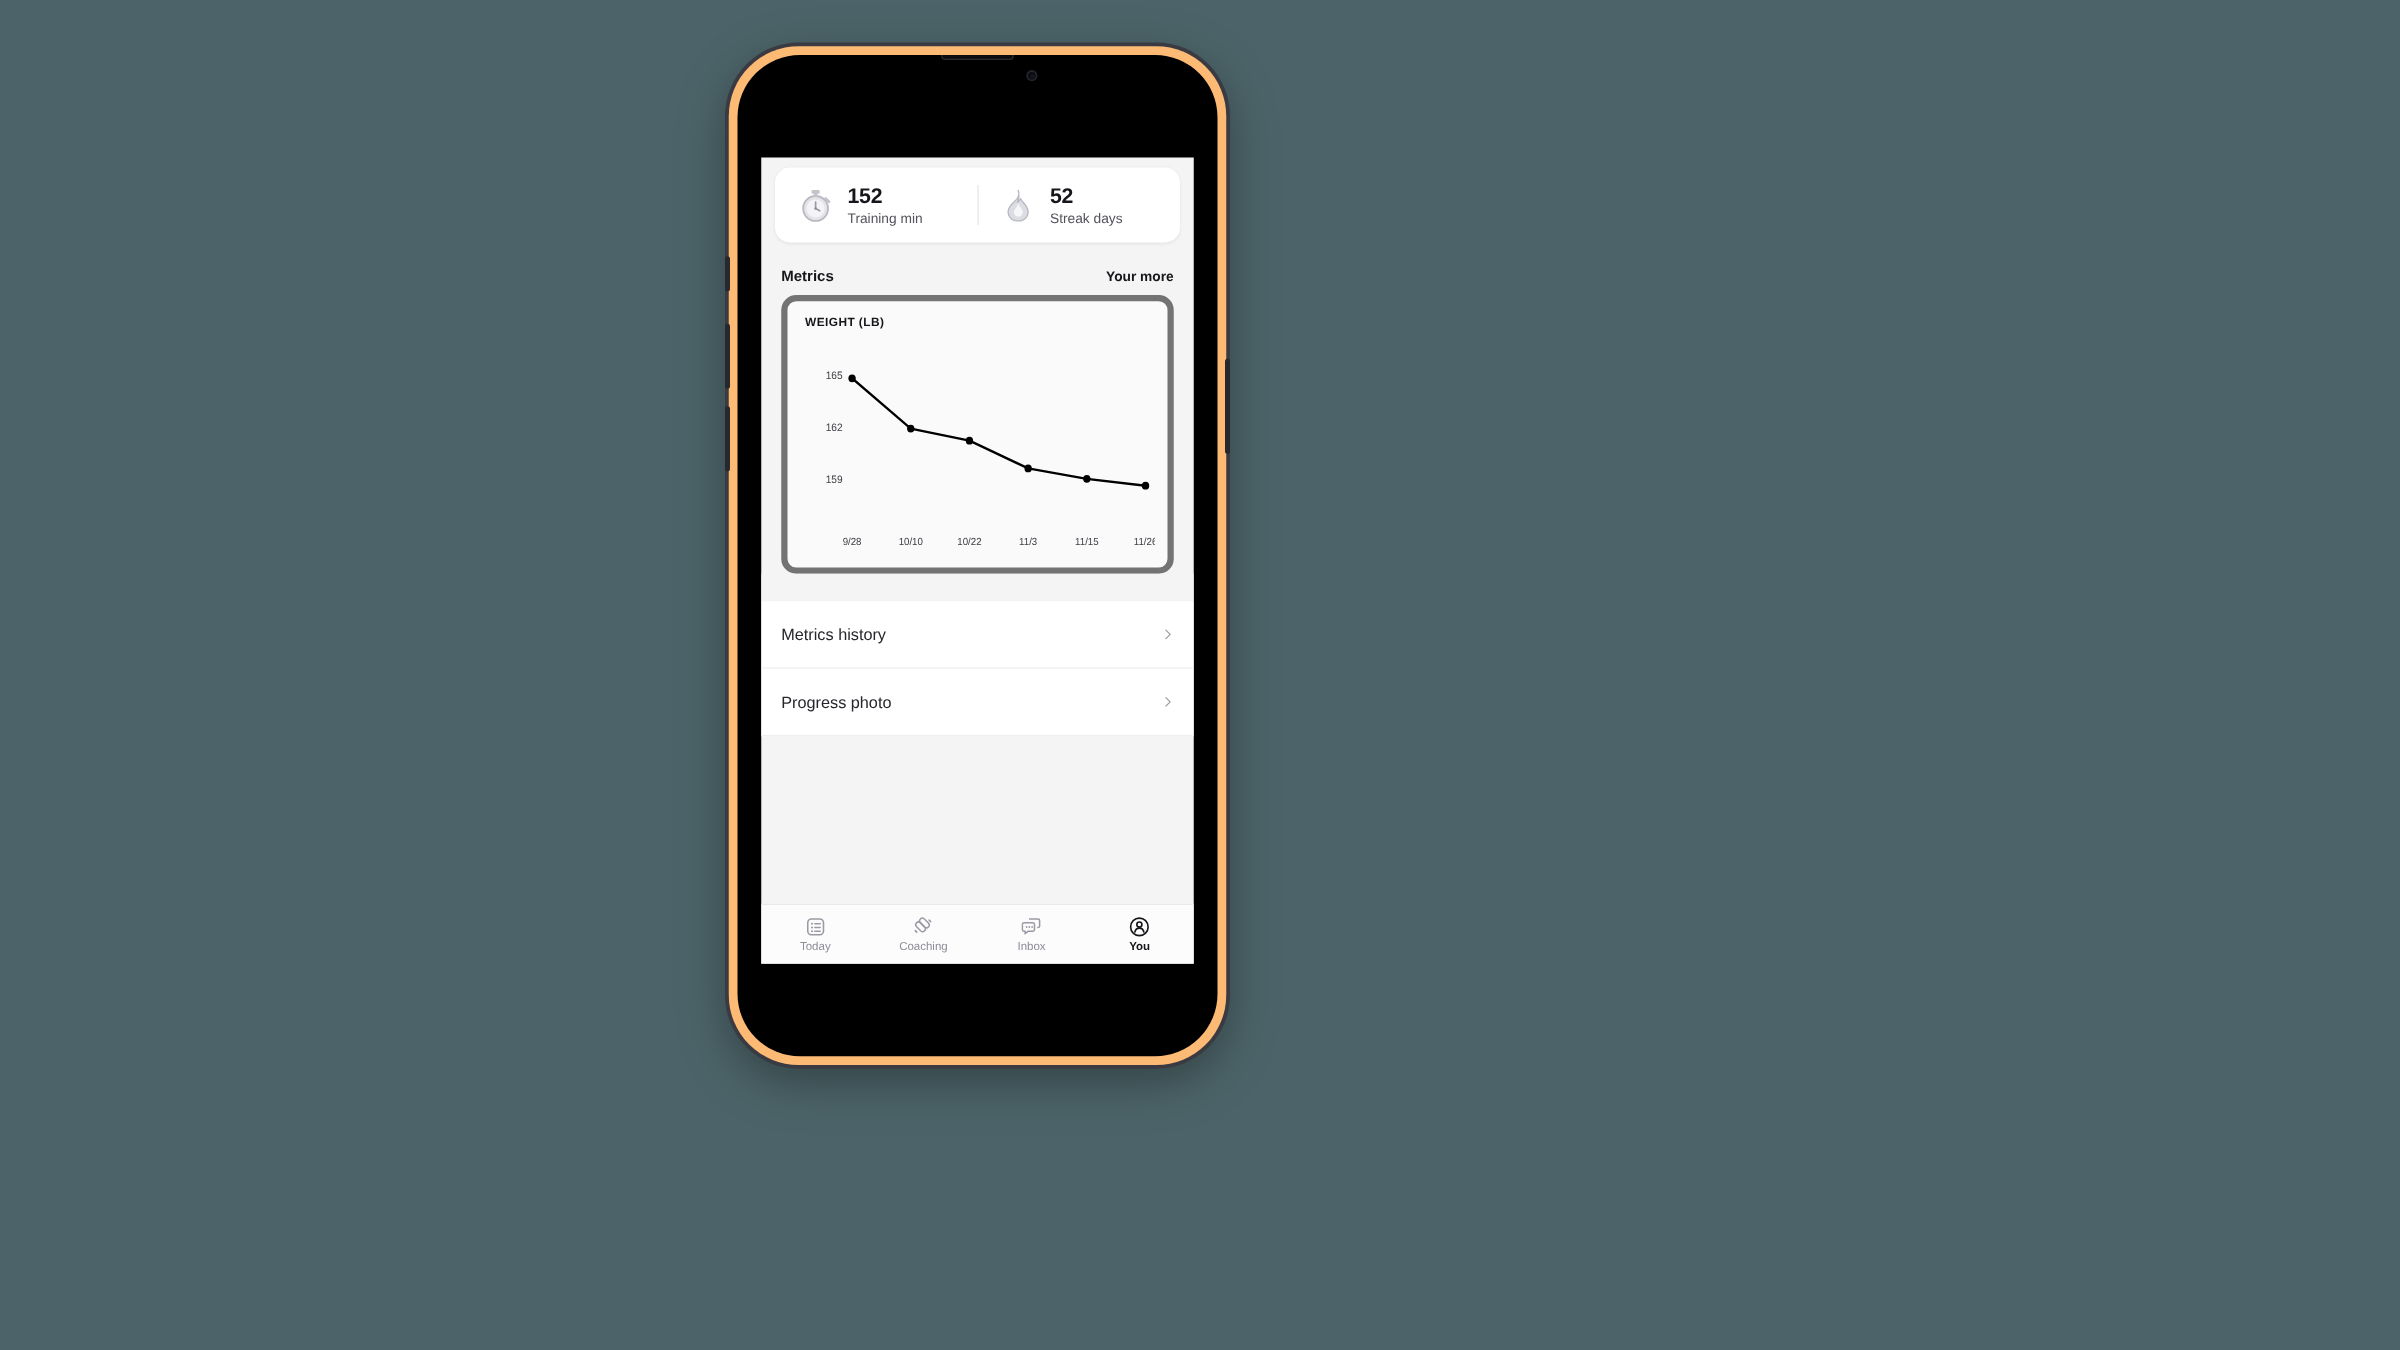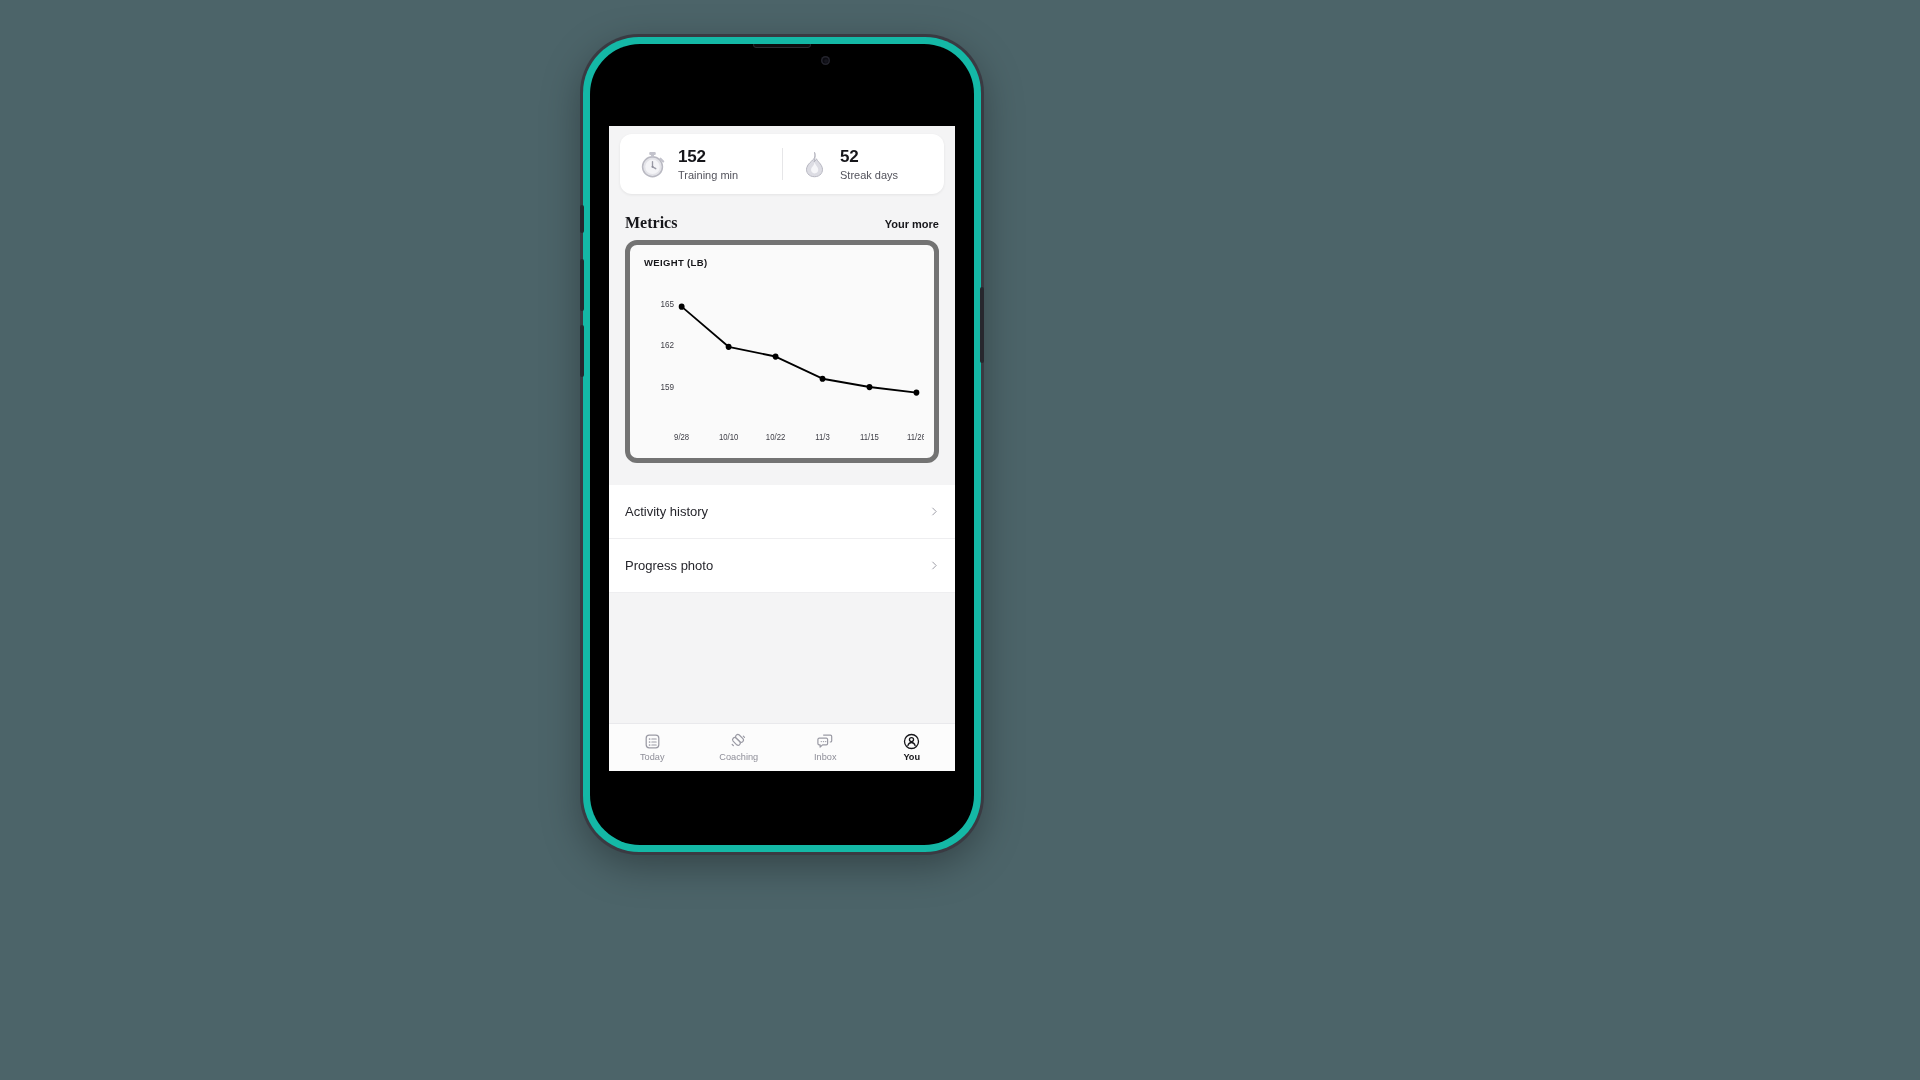--- a/index.html
+++ b/index.html
@@ -8,21 +8,21 @@
     background:#4c6469;
     font-family:"Liberation Sans", sans-serif;
     overflow:hidden;
   }
   .stage { position:relative; width:1920px; height:1080px; }
 
   
   .phone-frame {
     position:absolute; left:583px; top:37px;
     width:398px; height:815px;
-    background:#14b8a6;
+    background:#fdba74;
     border-radius:56px;
     box-shadow:0 0 0 3px #3a3a42, 0 12px 40px rgba(0,0,0,.35);
   }
   .phone-inner {
     position:absolute; left:7px; top:7px; right:7px; bottom:7px;
     background:#000;
     border-radius:50px;
     overflow:hidden;
   }
   .notch {
@@ -76,21 +76,21 @@
   .stat-icon { width:29px; height:29px; flex:none; }
   .stat-text { display:flex; flex-direction:column; line-height:1.15; }
   .stat-value { font-size:17px; font-weight:700; color:#16161a; letter-spacing:-.2px; }
   .stat-label { font-size:11px; color:#53535c; margin-top:2px; }
 
   
   .metrics-head {
     display:flex; align-items:baseline; justify-content:space-between;
     padding:20px 16px 8px 16px;
   }
-  .metrics-title { font-size:16px; font-weight:700; color:#16161a;font-family:Liberation Serif, serif; }
+  .metrics-title { font-size:12px; font-weight:700; color:#16161a; }
   .view-more { font-size:11px; font-weight:700; color:#16161a; cursor:pointer; }
 
   .chart-card {
     margin:0 16px; background:#fafafa;
     border:5px solid #737373; border-radius:12px;
     padding:12px 10px 8px 10px;
   }
   .chart-title {
     font-size:9.5px; font-weight:700; letter-spacing:.35px;
     color:#16161a; margin:0 0 4px 4px;
@@ -208,21 +208,21 @@
                 <text x="242.4" y="168" class="xtick">11/15</text>
                 <text x="292" y="168" class="xtick">11/26</text>
               </g>
           </svg>
         </div>
 
         <div class="section-gap"></div>
 
         <div class="list" id="list-rows">
             <div class="row">
-              <span class="row-label">Activity history</span>
+              <span class="row-label">Metrics history</span>
               <svg class="chev" viewBox="0 0 12 12">
                 <path d="M3.6 1.4L8.2 6l-4.6 4.6" fill="none" stroke="#9a9aa4" stroke-width="1.3" stroke-linecap="round" stroke-linejoin="round"></path>
               </svg>
             </div>
             <div class="row">
               <span class="row-label">Progress photo</span>
               <svg class="chev" viewBox="0 0 12 12">
                 <path d="M3.6 1.4L8.2 6l-4.6 4.6" fill="none" stroke="#9a9aa4" stroke-width="1.3" stroke-linecap="round" stroke-linejoin="round"></path>
               </svg>
             </div>

